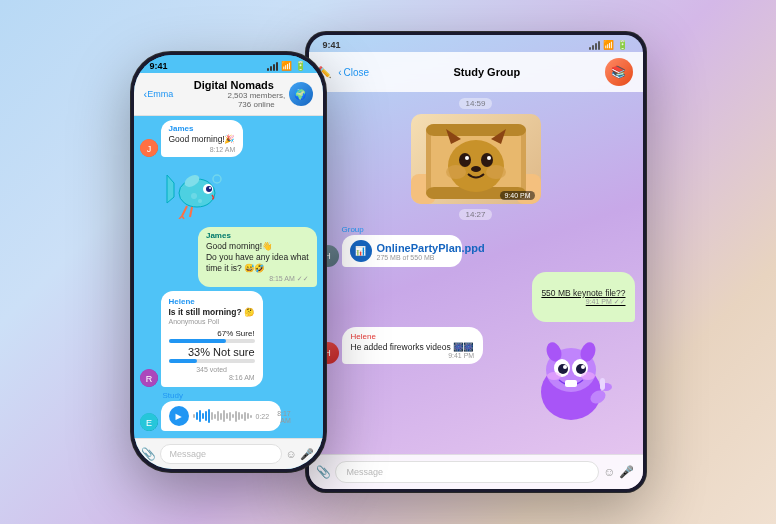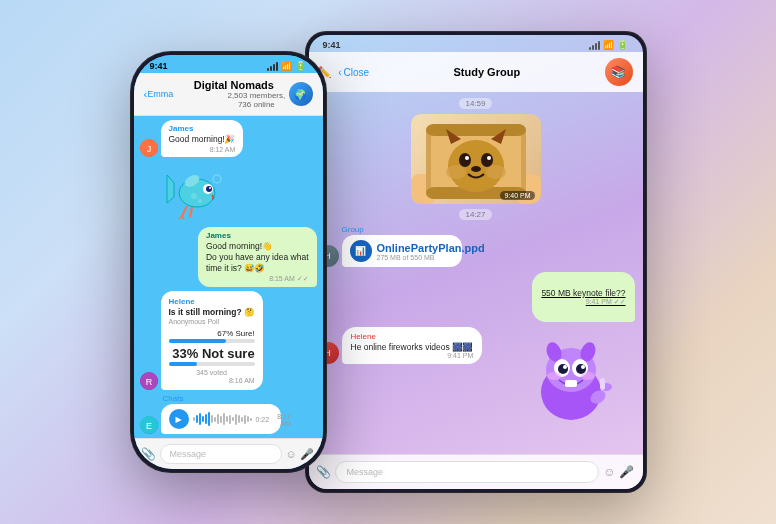--- a/index.html
+++ b/index.html
@@ -536,39 +536,39 @@
             <div class="msg-sender">Helene</div>
             <div class="poll-question">Is it still morning? 🤔</div>
             <div class="poll-type">Anonymous Poll</div>
             <div class="poll-option">
               <div style="font-size:8px;color:#222;">67% Sure!</div>
               <div class="poll-bar-bg">
                   <div class="poll-bar-fill" style="width:67%;"></div>
                 </div>
             </div>
             <div class="poll-option">
-              <div style="font-size:13px;color:#222;font-weight:bold;">33% Not sure</div>
+              <div style="font-size:11px;color:#222;">33% Not sure</div>
               <div class="poll-bar-bg">
                   <div class="poll-bar-fill" style="width:33%;"></div>
                 </div>
             </div>
             <div class="poll-voted">345 voted</div>
             <div class="msg-time">8:16 AM</div>
           </div>
         </div>
 
         <div class="row-flex">
           <div class="mini-avatar mini-avatar-emma">
             <svg width="18" height="18" viewBox="0 0 18 18">
                 <circle cx="9" cy="9" r="9" fill="#26c6da"></circle>
                 <text x="9" y="13" text-anchor="middle" font-size="9" fill="white">E</text>
               </svg>
           </div>
           <div>
-            <div style="font-size:8px;color:#2196F3;margin-bottom:1px;padding-left:2px;">Chats</div>
+            <div style="font-size:8px;color:#2196F3;margin-bottom:1px;padding-left:2px;">Study</div>
             <div class="voice-bubble">
               <div class="voice-play">▶</div>
               <div class="voice-wave">
                 <div class="voice-wave-bar" style="height:4px;"></div>
                 <div class="voice-wave-bar" style="height:8px;background:#2196F3;"></div>
                 <div class="voice-wave-bar" style="height:12px;background:#2196F3;"></div>
                 <div class="voice-wave-bar" style="height:6px;background:#2196F3;"></div>
                 <div class="voice-wave-bar" style="height:10px;background:#2196F3;"></div>
                 <div class="voice-wave-bar" style="height:14px;background:#2196F3;"></div>
                 <div class="voice-wave-bar" style="height:8px;"></div>
@@ -691,21 +691,21 @@
 
         <div class="tablet-msg-out">
           <div style="font-size:8.5px;color:#222;">550 MB keynote file??</div>
           <div style="font-size:7px;color:#999;text-align:right;">9:41 PM ✓✓</div>
         </div>
 
         <div class="row-flex">
           <div style="width:22px;height:22px;border-radius:50%;background:linear-gradient(135deg,#ef5350,#c62828);flex-shrink:0;display:flex;align-items:center;justify-content:center;font-size:9px;color:white;">H</div>
           <div class="tablet-msg-in">
             <div style="font-size:8px;color:#e53935;margin-bottom:1px;">Helene</div>
-            <div style="font-size:8.5px;color:#222;">He online fireworks videos 🎆🎆</div>
+            <div style="font-size:8.5px;color:#222;">He added fireworks videos 🎆🎆</div>
             <div style="font-size:7px;color:#999;text-align:right;">9:41 PM</div>
           </div>
         </div>
       </div>
 
       <div class="tablet-input-bar">
         <span style="font-size:12px;color:#999;">📎</span>
         <div class="tablet-input">
           <span style="color:#bbb;font-size:9px;">Message</span>
         </div>

